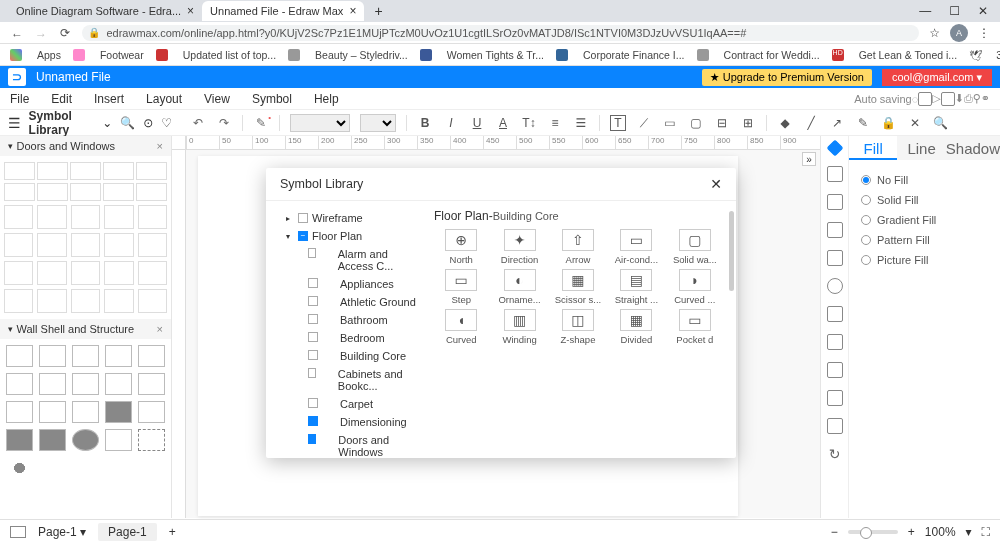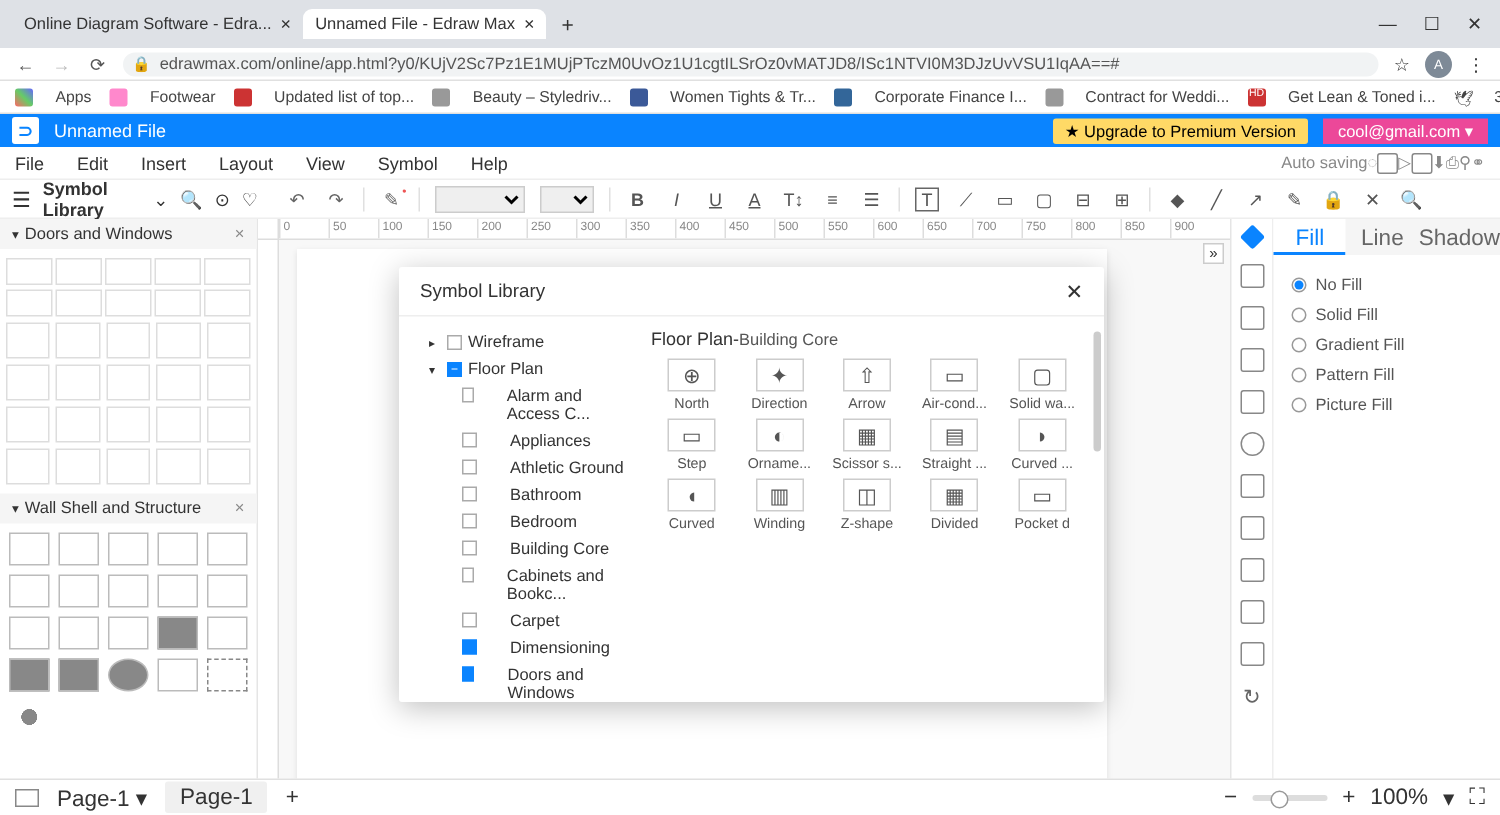--- a/index.html
+++ b/index.html
@@ -1,40 +1,40 @@
 <!DOCTYPE html>
 <html><head>
 <meta charset="utf-8">
 <style>
 * { margin: 0; padding: 0; box-sizing: border-box; font-family: -apple-system, BlinkMacSystemFont, "Segoe UI", Arial, sans-serif; }
 body { width: 1000px; height: 543px; background: #fff; overflow: hidden; font-size: 12px; color: #333; }
 
 
-.browser-tabs { height: 32px; background: #dee1e6; display: flex; align-items: center; padding-left: 8px; }
+.browser-tabs { height: 22px; background: #dee1e6; display: flex; align-items: center; padding-left: 8px; }
 .tab { height: 20px; padding: 2px 8px; display: flex; align-items: center; gap: 6px; font-size: 11px; border-radius: 6px 6px 0 0; min-width: 140px; }
 .tab.active { background: #fff; }
 .tab-close { font-size: 12px; cursor: pointer; margin-left: auto; }
 .new-tab { padding: 0 10px; font-size: 14px; }
 .win-controls { margin-left: auto; display: flex; gap: 18px; padding-right: 12px; font-size: 12px; }
 
 .addr-bar { height: 22px; display: flex; align-items: center; padding: 0 10px; gap: 10px; background: #fff; border-bottom: 1px solid #e0e0e0; }
 .nav-btn { width: 14px; color: #555; text-align: center; }
 .url-input { flex: 1; font-size: 11px; color: #555; padding: 2px 6px; background: #f1f3f4; border-radius: 10px; display: flex; align-items: center; gap: 6px; }
 .lock { font-size: 10px; }
 .avatar-circ { width: 18px; height: 18px; border-radius: 50%; background: #7e8a97; color: #fff; font-size: 9px; display: flex; align-items: center; justify-content: center; }
 
 .bookmarks { height: 22px; display: flex; align-items: center; gap: 12px; padding: 0 10px; font-size: 10.5px; color: #444; border-bottom: 1px solid #e0e0e0; overflow: hidden; white-space: nowrap; }
 .bm { display: flex; align-items: center; gap: 15px; }
 .bm-ico { width: 12px; height: 12px; border-radius: 2px; display: inline-block; }
 
 
 .app-header { height: 22px; background: #0a84ff; display: flex; align-items: center; color: #fff; padding: 0 8px; font-size: 12px; }
 .app-logo { width: 18px; height: 18px; background: #fff; color: #0a84ff; display: flex; align-items: center; justify-content: center; border-radius: 2px; margin-right: 10px; font-weight: bold; }
 .upgrade { background: #ffd966; color: #000; padding: 2px 8px; border-radius: 2px; font-size: 11px; margin-left: auto; }
-.user-email { background: #ec4899; padding: 2px 10px; margin-left: 10px; font-size: 11px; }
+.user-email { background: #ef4444; padding: 2px 10px; margin-left: 10px; font-size: 11px; }
 
 .menubar { height: 22px; display: flex; align-items: center; padding: 0 10px; gap: 22px; font-size: 12px; border-bottom: 1px solid #eee; }
 .menubar .right { margin-left: auto; display: flex; align-items: center; color: #888; font-size: 11px; }
 .rico { width: 14px; height: 14px; border: 1px solid #888; border-radius: 2px; }
 
 .toolbar { height: 26px; display: flex; align-items: center; border-bottom: 1px solid #eee; }
 .tool-left { width: 180px; display: flex; align-items: center; padding: 0 8px; gap: 8px; font-size: 12px; }
 .tool-left .hamb { font-size: 14px; }
 .tool-right { flex: 1; display: flex; align-items: center; gap: 10px; padding: 0 10px; }
 .ticon { width: 16px; height: 16px; display: flex; align-items: center; justify-content: center; color: #666; font-size: 12px; }
@@ -94,21 +94,21 @@
 .rp-content { flex: 1; }
 .rp-tabs { display: flex; height: 24px; }
 .rp-tab { flex: 1; text-align: center; font-size: 15px; padding: 4px 0; color: #666; background: #f5f5f5; }
 .rp-tab.active { color: #0a84ff; border-bottom: 2px solid #0a84ff; background: #fff; }
 .rp-body { padding: 10px 12px; font-size: 11px; }
 .radio-row { display: flex; align-items: center; gap: 6px; padding: 4px 0; color: #555; }
 .radio { width: 10px; height: 10px; border: 1px solid #999; border-radius: 50%; }
 .radio.on::after { content: ''; display: block; width: 6px; height: 6px; background: #0a84ff; border-radius: 50%; margin: 1px; }
 
 
-.status { position: absolute; bottom: 0; left: 0; right: 0; height: 24px; border-top: 1px solid #e0e0e0; display: flex; align-items: center; padding: 0 10px; font-size: 15px; background: #fff; gap: 12px; }
+.status { position: absolute; bottom: 0; left: 0; right: 0; height: 24px; border-top: 1px solid #e0e0e0; display: flex; align-items: center; padding: 0 10px; font-size: 12px; background: #fff; gap: 12px; }
 .page-thumb { width: 16px; height: 12px; border: 1px solid #888; }
 .page-tab { padding: 2px 10px; background: #f0f0f0; border-radius: 2px; }
 .status .right { margin-left: auto; display: flex; gap: 10px; align-items: center; }
 .slider { width: 50px; height: 4px; background: #ddd; border-radius: 2px; position: relative; }
 .slider::after { content: ''; position: absolute; left: 12px; top: -3px; width: 10px; height: 10px; background: #fff; border: 1px solid #999; border-radius: 50%; }
 </style>
 </head>
 <body>
 
 <div class="browser-tabs">

